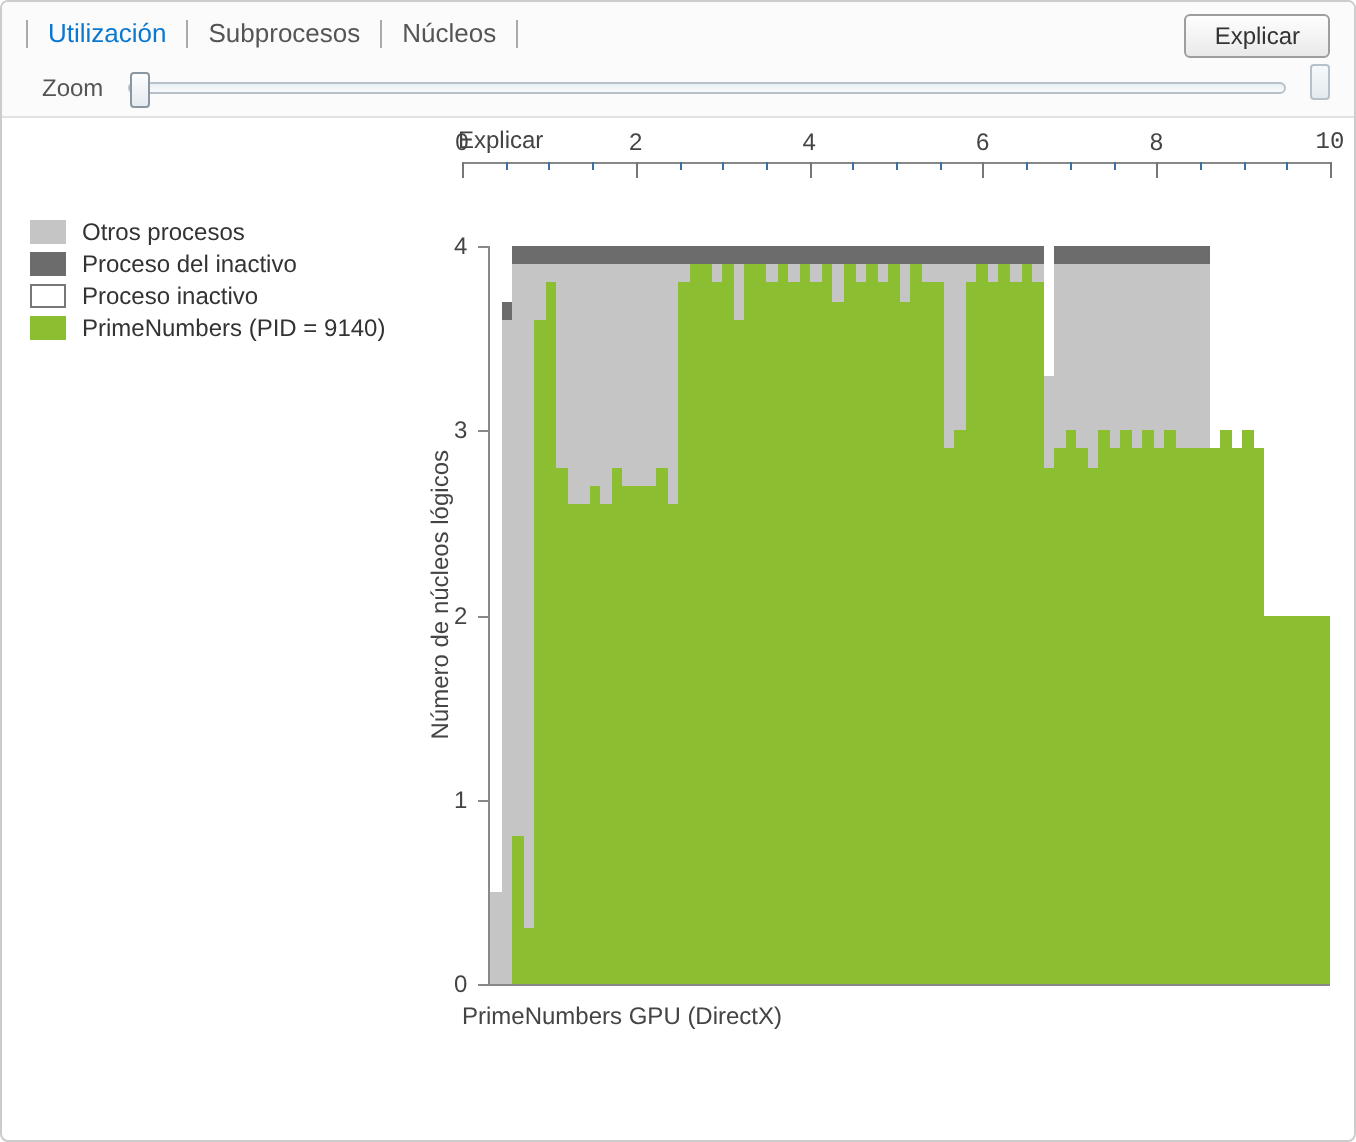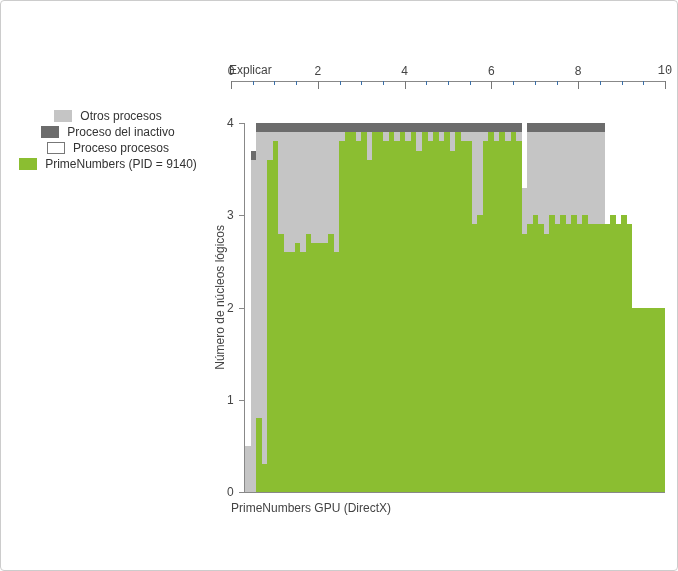--- a/index.html
+++ b/index.html
@@ -122,21 +122,21 @@
     font-size: 12px;
     color: #444;
   }
   
   .legend {
     grid-column: 1; grid-row: 2;
     padding: 10px 10px 0 14px;
     font-size: 12px;
     color: #333;
   }
-  .legend-item { display: flex; align-items: center; gap: 8px; margin-bottom: 2px; justify-content: center; }
+  .legend-item { display: flex; align-items: center; gap: 8px; margin-bottom: 2px; }
   .sw {
     width: 18px; height: 12px;
     border: 1px solid #888;
   }
   
   .y-axis-label {
     grid-column: 2; grid-row: 2;
     display: flex;
     align-items: center;
     justify-content: center;
@@ -202,20 +202,39 @@
     height: 52px;
     border-left: 1px solid #888;
     overflow: hidden;
   }
 </style>
 </head>
 <body>
 
 <div class="window">
 
+  <div class="topbar">
+    <div class="tabs">
+      <span class="tab-sep"></span>
+      <div class="tab active">Utilización</div>
+      <span class="tab-sep"></span>
+      <div class="tab">Subprocesos</div>
+      <span class="tab-sep"></span>
+      <div class="tab">Núcleos</div>
+      <span class="tab-sep"></span>
+    </div>
+    <button class="explain-btn">Explicar</button>
+    <div class="zoom-row">
+      <span class="zoom-label">Zoom</span>
+      <div class="zoom-track">
+        <div class="zoom-thumb"></div>
+      </div>
+      <div class="zoom-rbox"></div>
+    </div>
+  </div>
 
   <div class="content">
 
     <div class="seconds-header">
       <span class="seconds-label">Explicar</span>
       <div class="x-scale" id="x-scale">
           <div class="x-tick major" style="left: 0%;"></div>
           <div class="x-tick-label" style="left: 0%;">0</div>
           <div class="x-tick minor" style="left: 5%;"></div>
           <div class="x-tick minor" style="left: 10%;"></div>
@@ -249,21 +268,21 @@
         <div class="legend-item">
           <div class="sw" style="background: rgb(197, 197, 197); border: 1px solid rgb(197, 197, 197);"></div>
           <span>Otros procesos</span>
         </div>
         <div class="legend-item">
           <div class="sw" style="background: rgb(108, 108, 108); border: 1px solid rgb(108, 108, 108);"></div>
           <span>Proceso del inactivo</span>
         </div>
         <div class="legend-item">
           <div class="sw" style="background: rgb(255, 255, 255); border-color: rgb(119, 119, 119);"></div>
-          <span>Proceso procesos</span>
+          <span>Proceso inactivo</span>
         </div>
         <div class="legend-item">
           <div class="sw" style="background: rgb(139, 190, 49); border: 1px solid rgb(139, 190, 49);"></div>
           <span>PrimeNumbers (PID = 9140)</span>
         </div>
       </div>
 
     <div class="y-axis-label">
       <span>Número de núcleos lógicos</span>
     </div>

